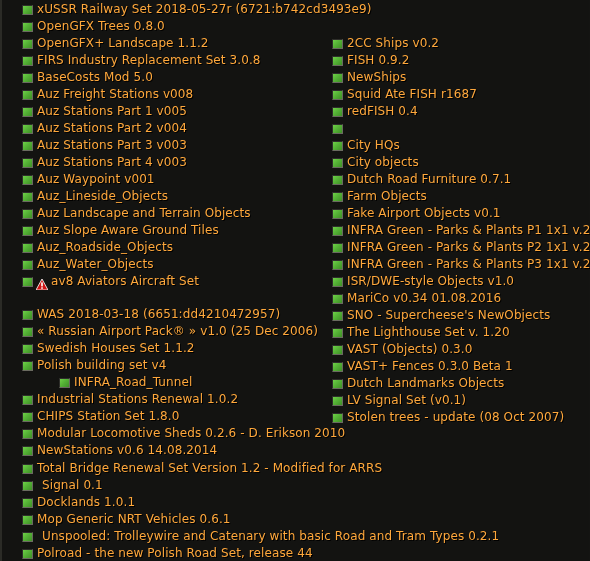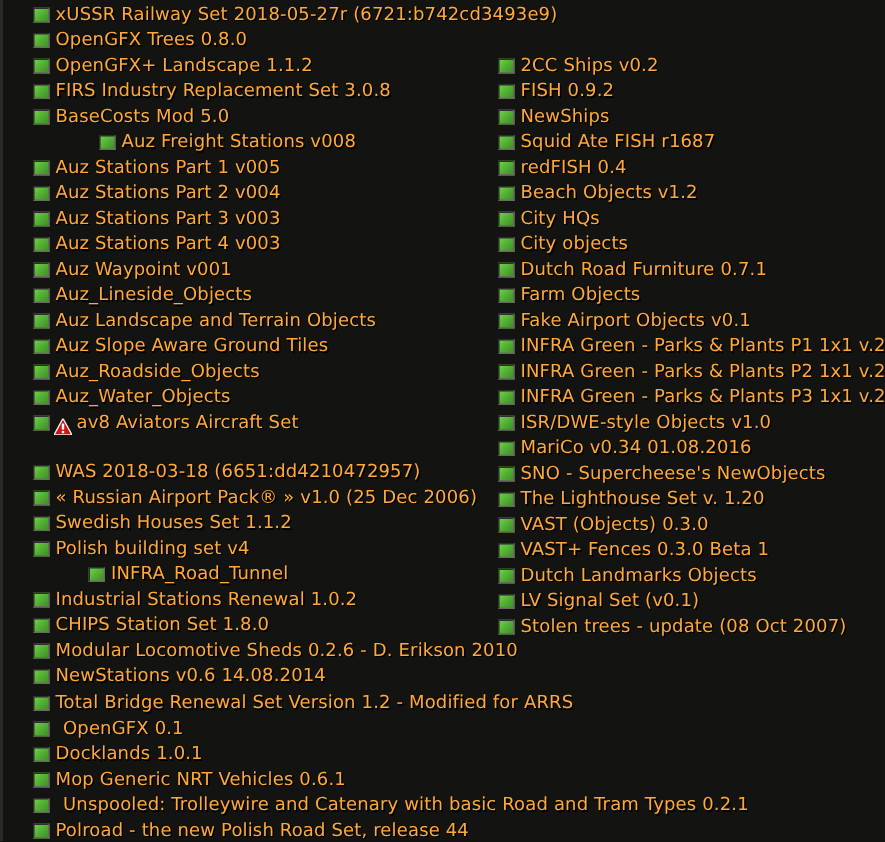--- a/index.html
+++ b/index.html
@@ -95,21 +95,21 @@
         <span class="grf-label">OpenGFX+ Landscape 1.1.2</span>
       </div>
       <div class="grf-row" style="margin-top: 0px;">
         <span class="checkbox"></span>
         <span class="grf-label">FIRS Industry Replacement Set 3.0.8</span>
       </div>
       <div class="grf-row" style="margin-top: 0px;">
         <span class="checkbox"></span>
         <span class="grf-label">BaseCosts Mod 5.0</span>
       </div>
-      <div class="grf-row" style="margin-top: 0px; margin-left: 44px;">
+      <div class="grf-row" style="margin-top: 0px;">
         <span class="checkbox"></span>
         <span class="grf-label">Auz Freight Stations v008</span>
       </div>
       <div class="grf-row" style="margin-top: 0px;">
         <span class="checkbox"></span>
         <span class="grf-label">Auz Stations Part 1 v005</span>
       </div>
       <div class="grf-row" style="margin-top: 0px;">
         <span class="checkbox"></span>
         <span class="grf-label">Auz Stations Part 2 v004</span>
@@ -190,21 +190,21 @@
       <div class="grf-row" style="margin-top: 0px;">
         <span class="checkbox"></span>
         <span class="grf-label">NewStations v0.6 14.08.2014</span>
       </div>
       <div class="grf-row" style="margin-top: 1px;">
         <span class="checkbox"></span>
         <span class="grf-label">Total Bridge Renewal Set Version 1.2 - Modified for ARRS</span>
       </div>
       <div class="grf-row indent" style="margin-top: 0px;">
         <span class="checkbox"></span>
-        <span class="grf-label">OpenGFX 0.1</span>
+        <span class="grf-label">Signal 0.1</span>
       </div>
       <div class="grf-row" style="margin-top: 0px;">
         <span class="checkbox"></span>
         <span class="grf-label">Docklands 1.0.1</span>
       </div>
       <div class="grf-row" style="margin-top: 0px;">
         <span class="checkbox"></span>
         <span class="grf-label">Mop Generic NRT Vehicles 0.6.1</span>
       </div>
       <div class="grf-row indent" style="margin-top: 0px;">
@@ -236,21 +236,20 @@
       <div class="grf-row" style="margin-top: 0px;">
         <span class="checkbox"></span>
         <span class="grf-label">Squid Ate FISH r1687</span>
       </div>
       <div class="grf-row" style="margin-top: 0px;">
         <span class="checkbox"></span>
         <span class="grf-label">redFISH 0.4</span>
       </div>
       <div class="grf-row" style="margin-top: 0px;">
         <span class="checkbox"></span>
-        <span class="grf-label">Beach Objects v1.2</span>
       </div>
       <div class="grf-row" style="margin-top: 0px;">
         <span class="checkbox"></span>
         <span class="grf-label">City HQs</span>
       </div>
       <div class="grf-row" style="margin-top: 0px;">
         <span class="checkbox"></span>
         <span class="grf-label">City objects</span>
       </div>
       <div class="grf-row" style="margin-top: 0px;">

